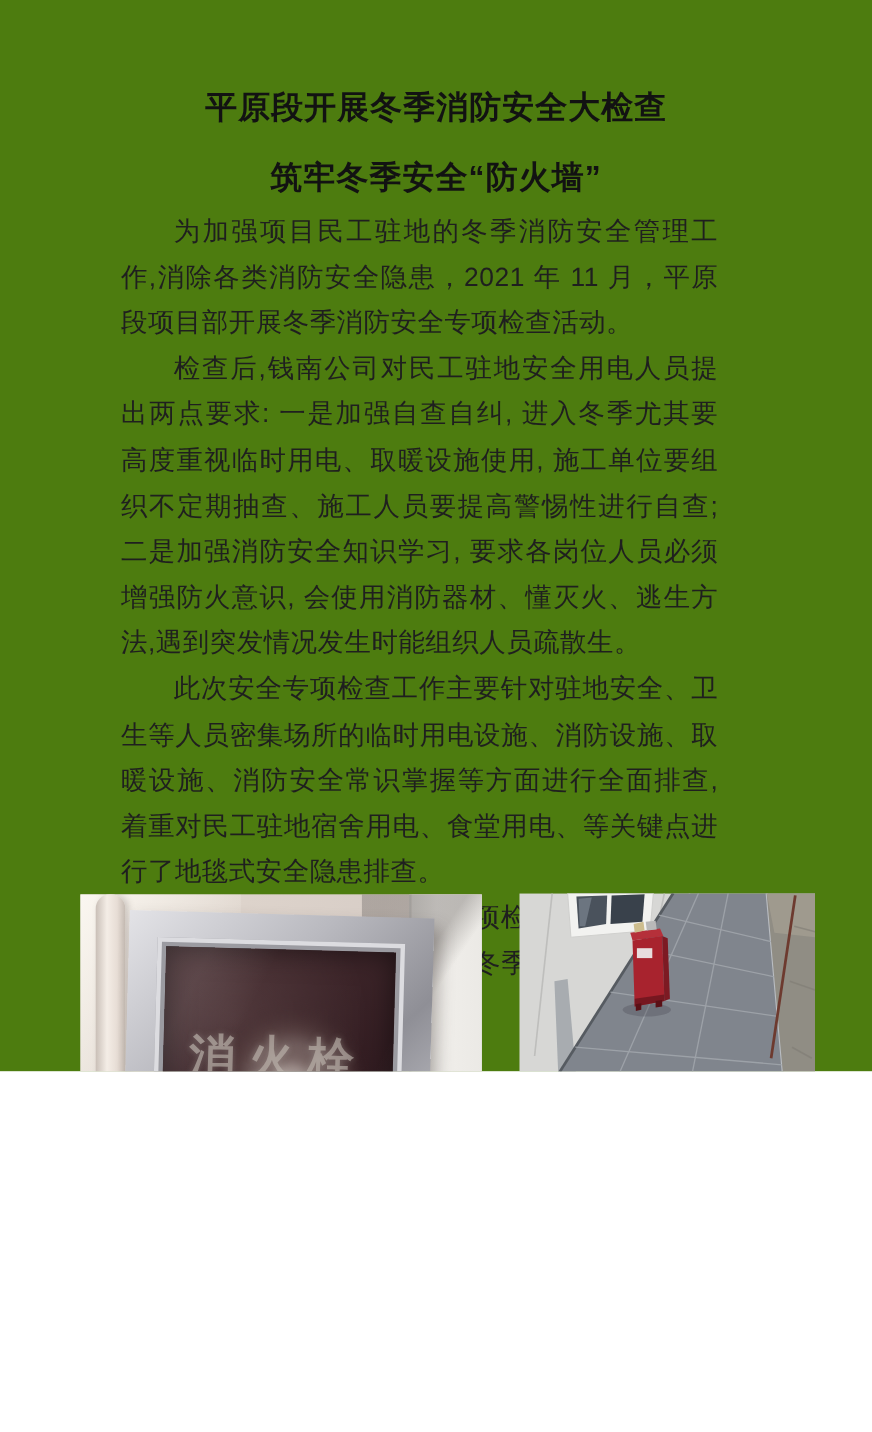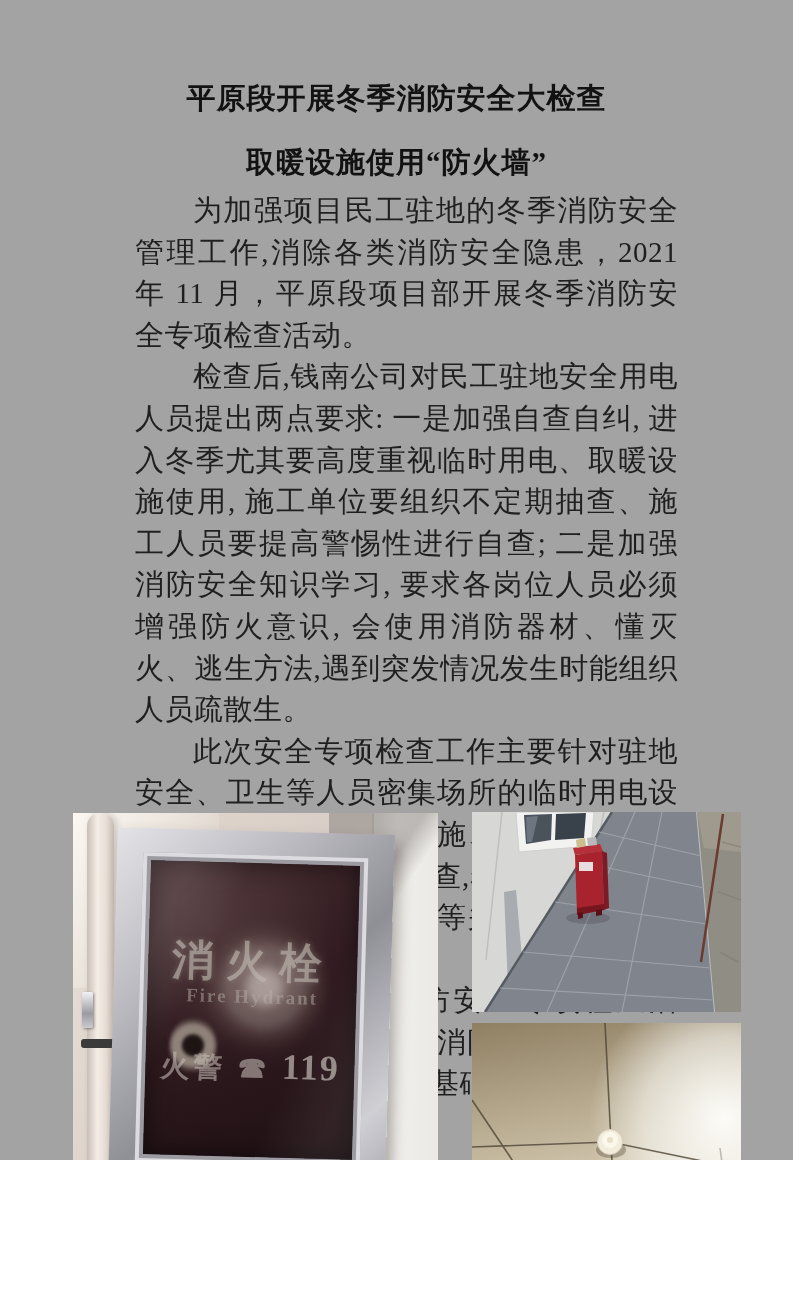--- a/index.html
+++ b/index.html
@@ -1,27 +1,27 @@
 <!DOCTYPE html>
 <html><head>
 <meta charset="utf-8">
 <style>
   html,body{margin:0;padding:0;background:#ffffff;}
   .page{
-    position:relative;width:793px;height:1160px;background:#a3a3a3;overflow:hidden;
-    font-family:Liberation Serif, serif;color:#1f1f1f;
+    position:relative;width:793px;height:974px;background:#4d7c0f;overflow:hidden;
+    font-family:Liberation Sans, sans-serif;color:#1f1f1f;
   }
   .doc-title{
     position:absolute;top:66px;left:0;width:100%;text-align:center;
     font-size:29px;font-weight:bold;line-height:64px;color:#121212;
     letter-spacing:1px;
   }
   .doc-body{
-    position:absolute;top:190px;left:135px;width:543px;
-    font-size:29px;line-height:41.6px;letter-spacing:0.5px;
+    position:absolute;top:190px;left:110px;width:543px;
+    font-size:24px;line-height:41.6px;letter-spacing:0.5px;
     text-align:justify;
   }
   .doc-body p{margin:0;text-indent:2em;}
   
   .photo{position:absolute;overflow:hidden;}
   
   .ph-hydrant{
     left:73px;top:813px;width:365px;height:389px;
     background:linear-gradient(110deg,#e9e2da 0%,#ddd3cb 30%,#d8cec7 55%,#e4ddd6 100%);
   }
@@ -78,21 +78,21 @@
   .ph-corridor{left:472px;top:812px;width:269px;height:200px;}
   .ph-ceiling{left:472px;top:1023px;width:269px;height:198px;}
 </style>
 </head>
 <body>
 
 <div class="page">
 
   <div class="doc-title">
     <div>平原段开展冬季消防安全大检查</div>
-    <div>取暖设施使用“防火墙”</div>
+    <div>筑牢冬季安全“防火墙”</div>
   </div>
 
   <div class="doc-body">
     <p>为加强项目民工驻地的冬季消防安全管理工作,消除各类消防安全隐患，2021 年 11 月，平原段项目部开展冬季消防安全专项检查活动。</p>
     <p>检查后,钱南公司对民工驻地安全用电人员提出两点要求: 一是加强自查自纠, 进入冬季尤其要高度重视临时用电、取暖设施使用, 施工单位要组织不定期抽查、施工人员要提高警惕性进行自查; 二是加强消防安全知识学习, 要求各岗位人员必须增强防火意识, 会使用消防器材、懂灭火、逃生方法,遇到突发情况发生时能组织人员疏散生。</p>
     <p>此次安全专项检查工作主要针对驻地安全、卫生等人员密集场所的临时用电设施、消防设施、取暖设施、消防安全常识掌握等方面进行全面排查,着重对民工驻地宿舍用电、食堂用电、等关键点进行了地毯式安全隐患排查。</p>
     <p>通过此次冬季消防安全专项检查活动，强化了广大民工的消防安全意识，为冬季安全施工打下坚实基础。</p>
   </div>
 
   <div class="photo ph-hydrant">

